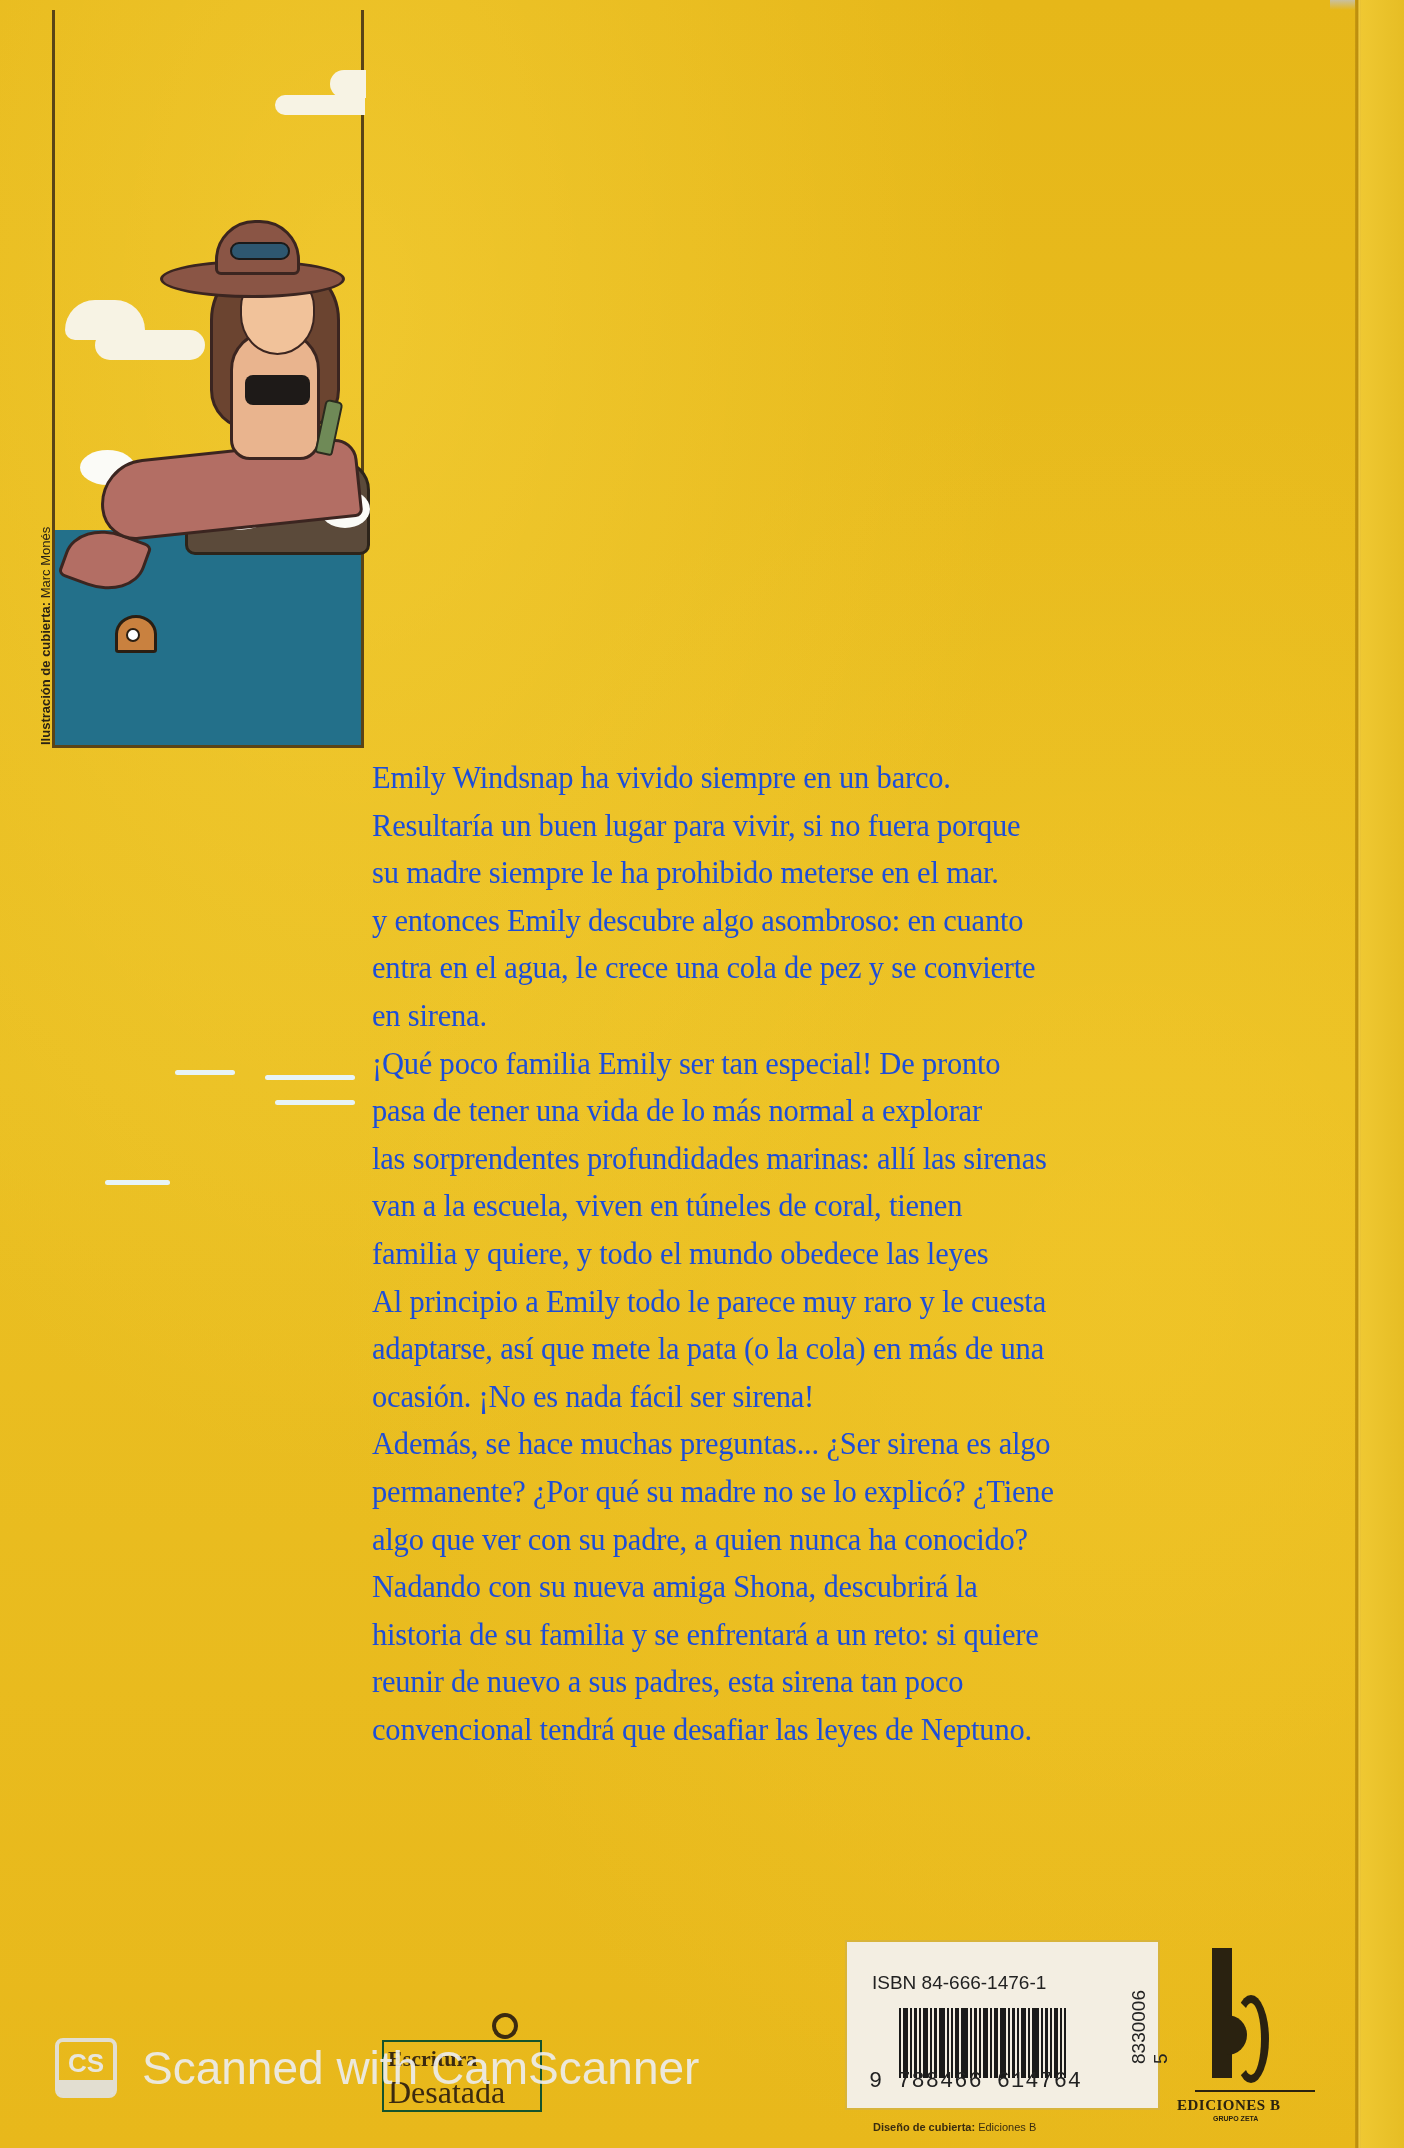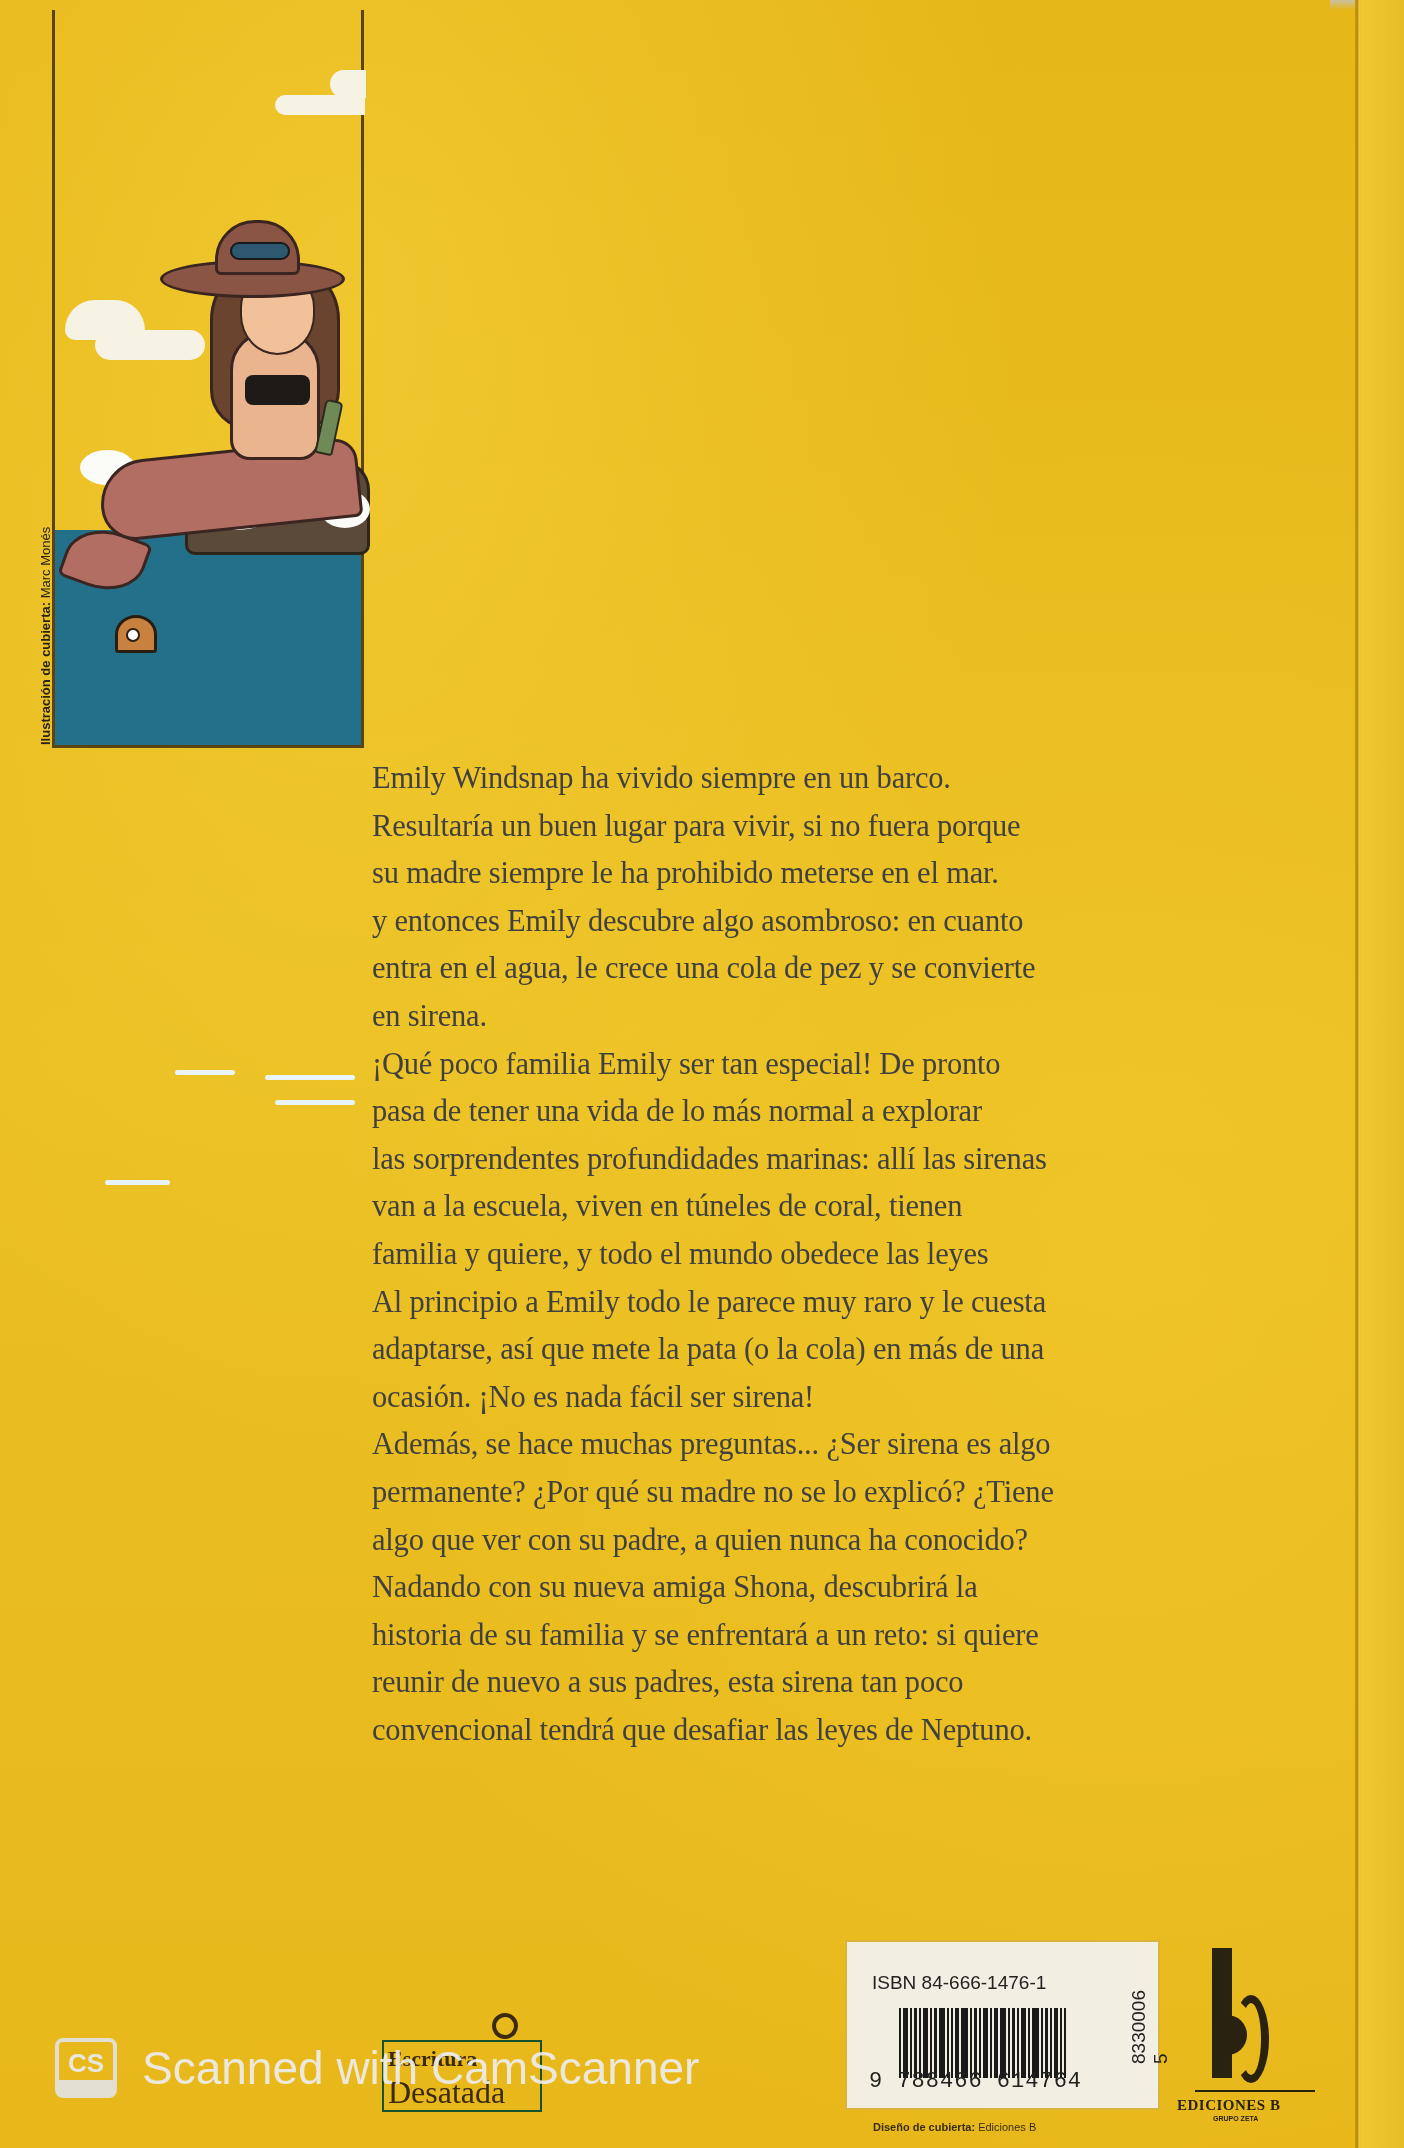--- a/index.html
+++ b/index.html
@@ -124,21 +124,21 @@
     transform-origin: 0 0; transform: rotate(-90deg);
     white-space: nowrap; font-family: "Liberation Sans", "DejaVu Sans", sans-serif;
     font-size: 13px; color: #2a2214;
   }
   .illus-credit .label { font-weight: bold; }
 
   
   .blurb {
     position: absolute; left: 372px; top: 755px; width: 960px;
     font-size: 30.5px; line-height: 47.6px; letter-spacing: -0.2px;
-    color: #404040;
+    color: #1d4ed8;
   }
   .blurb p { margin: 0; }
   .blurb .line { display: block; white-space: nowrap; }
 
   
   .barcode-box {
     position: absolute; left: 845px; top: 1940px; width: 315px; height: 170px;
     background: #f3eee2; border: 2px solid #d8b43a;
   }
   .isbn-label {

